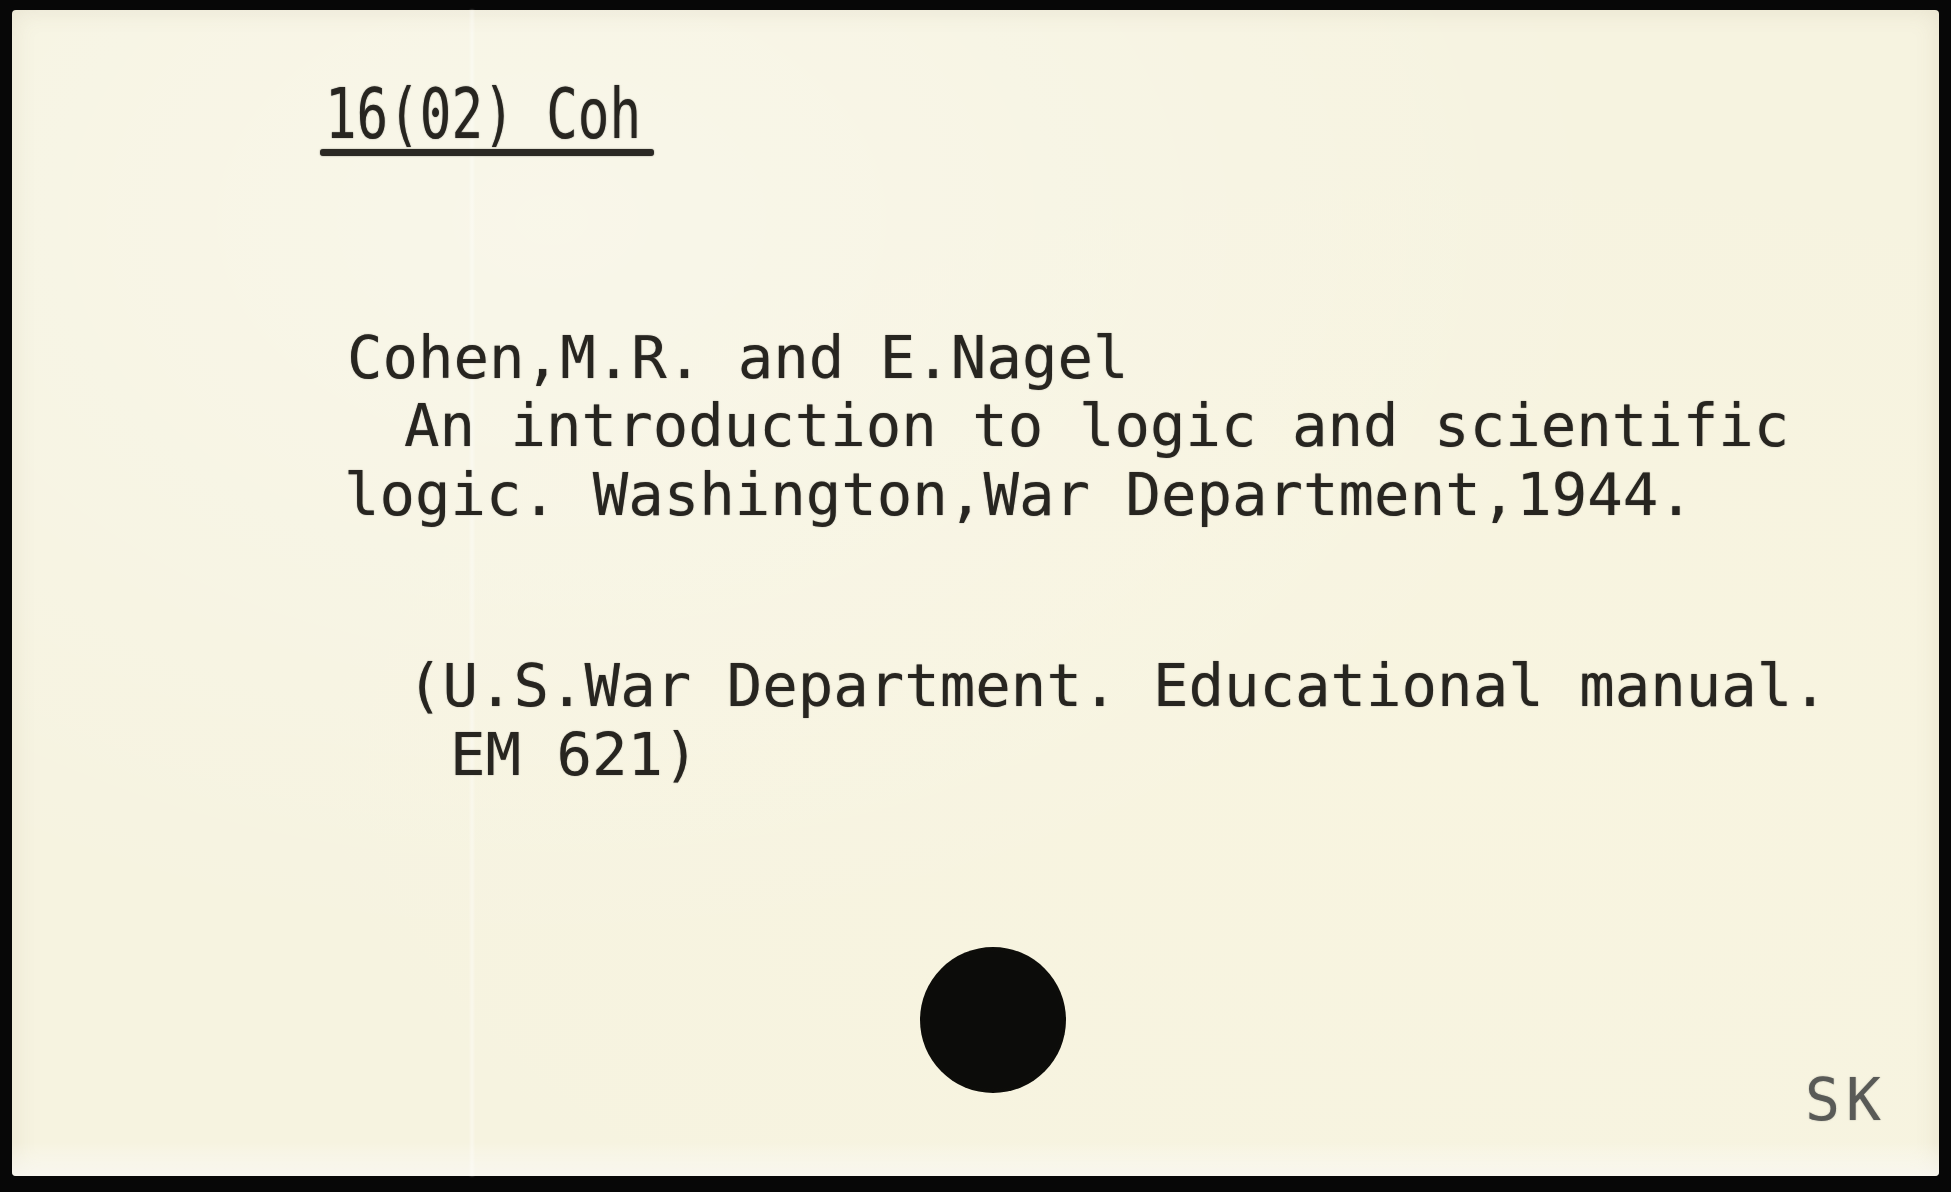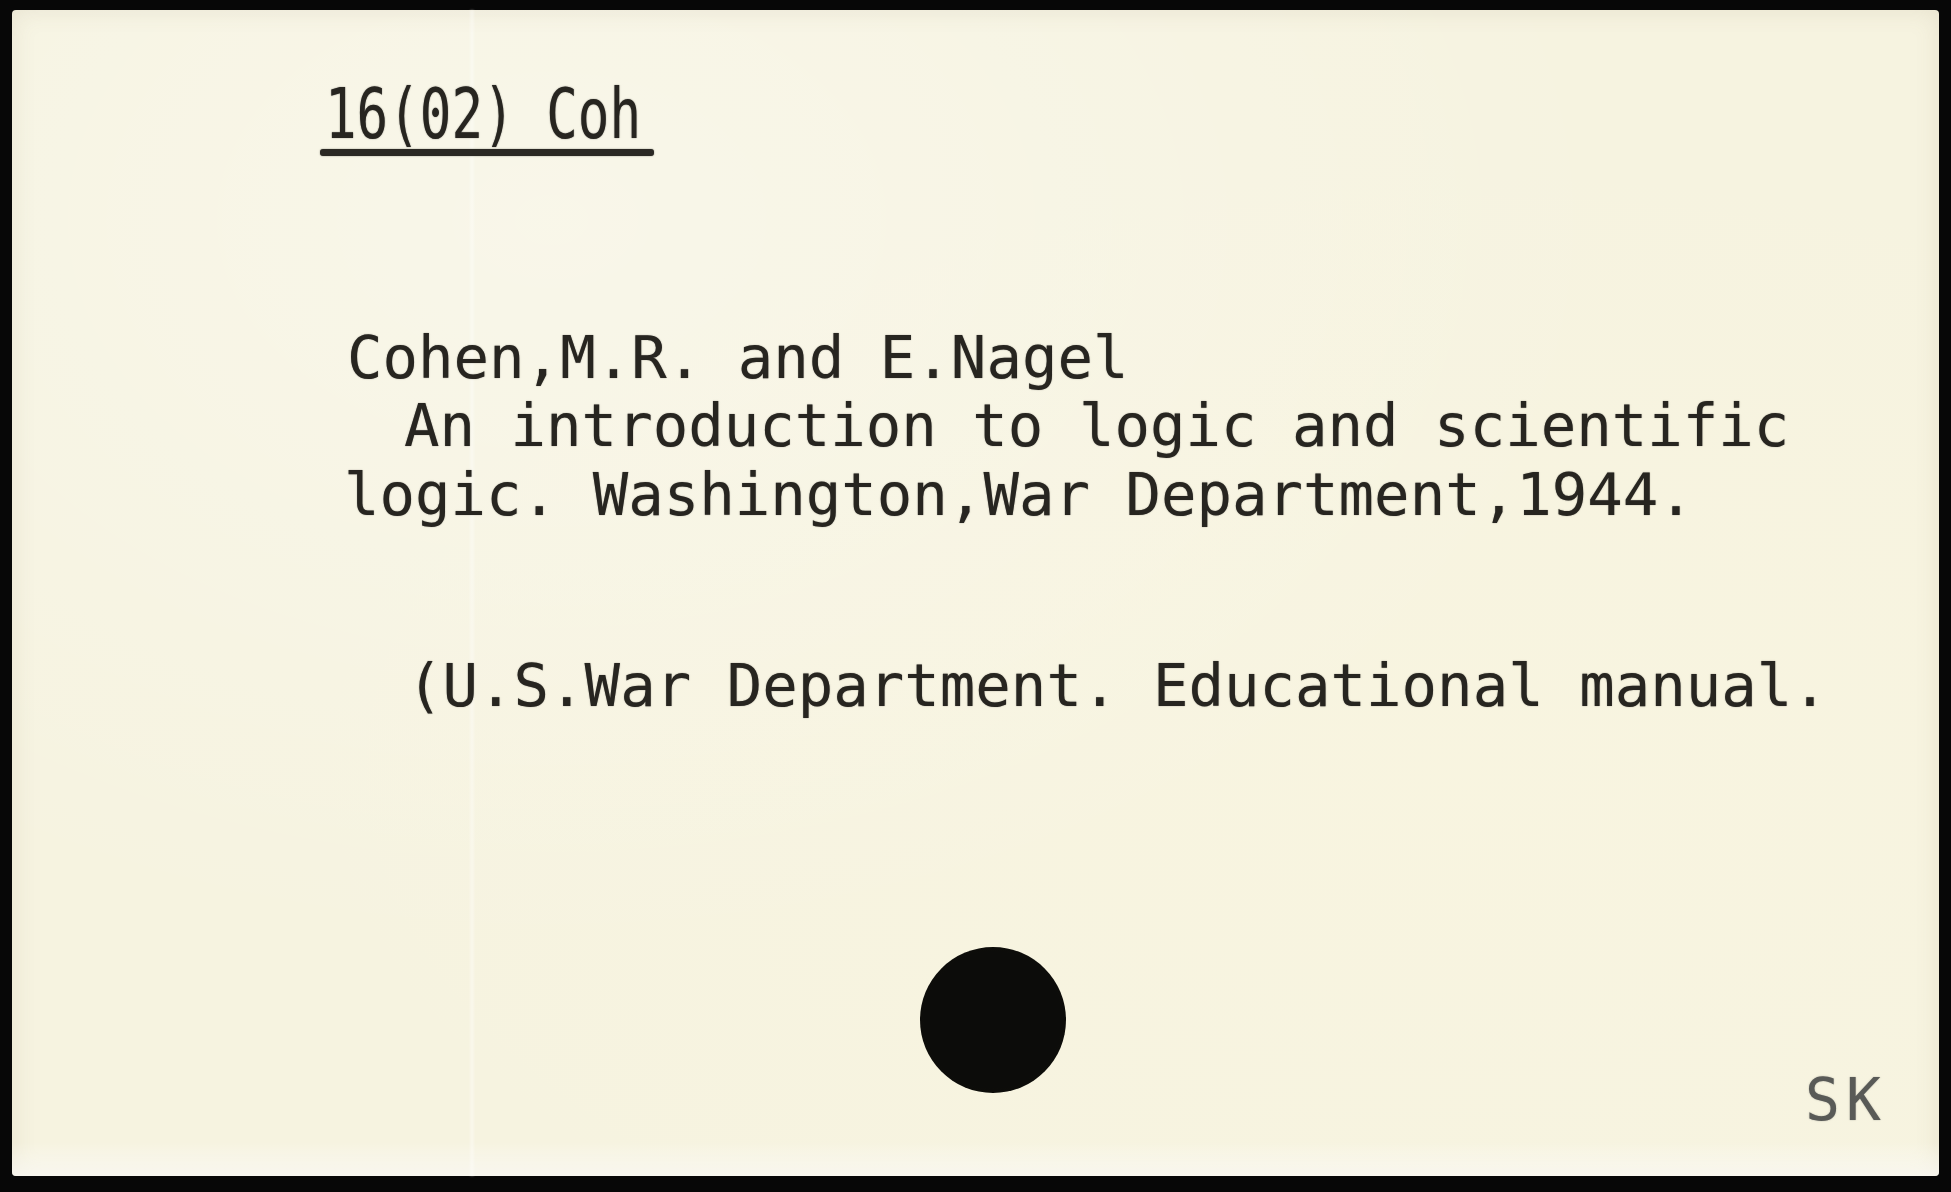--- a/index.html
+++ b/index.html
@@ -132,18 +132,19 @@
 
     <div class="typewritten body-line line-title1">An introduction to logic and scientific</div>
 
     <div class="typewritten body-line line-author">Cohen,M.R. and E.Nagel</div>
 
     <div class="typewritten body-line line-title2">logic. Washington,War Department,1944.</div>
 
 
     <div class="typewritten body-line line-series1">(U.S.War Department. Educational manual.</div>
 
+    <div class="typewritten body-line line-series2">EM 621)</div>
 
     <div class="hole"></div>
 
     <div class="stamp">SK</div>
   </div>
 </div>
 
 </body></html>

